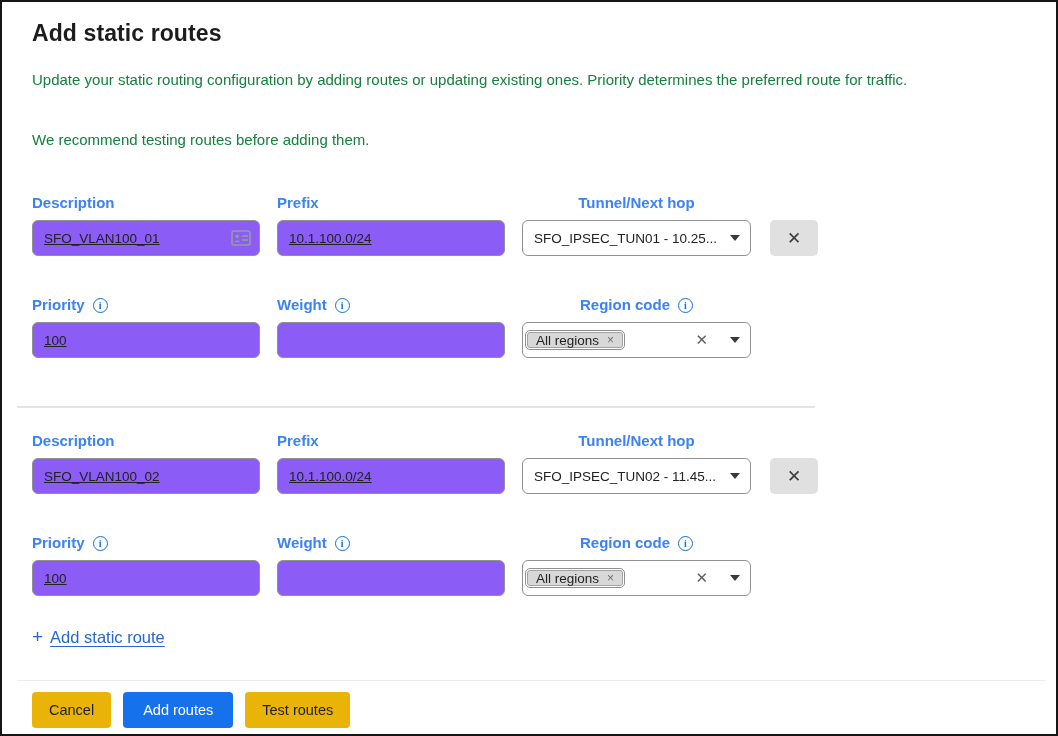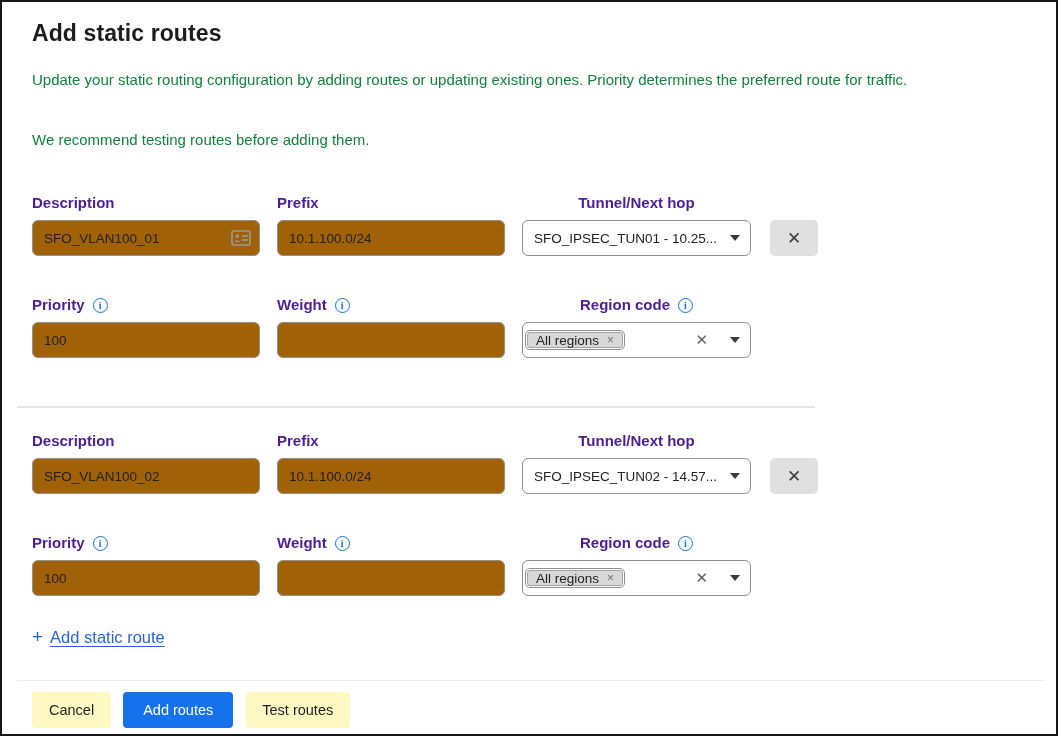--- a/index.html
+++ b/index.html
@@ -32,21 +32,21 @@
   .label-row { display: flex; margin-top: 40px; }
   .label-row.first { margin-top: 44px; }
   .label-row.after-divider { margin-top: 24px; }
   .input-row { display: flex; margin-top: 8px; align-items: center; }
   .col { width: 228px; margin-right: 17px; display: flex; align-items: center; }
   .col:nth-child(3) { width: 229px; justify-content: center; }
 
   .field-label {
     font-size: 15px;
     font-weight: 600;
-    color: #4c1d95;
+    color: #3b82f6;
     line-height: 18px;
   }
   .info-icon {
     display: inline-flex;
     align-items: center;
     justify-content: center;
     width: 15px; height: 15px;
     border: 1.4px solid #1172d2;
     border-radius: 50%;
     color: #1172d2;
@@ -59,22 +59,23 @@
 
   .text-input {
     width: 100%;
     height: 36px;
     border: 1px solid #919191;
     border-radius: 6px;
     padding: 0 34px 0 11px;
     font-size: 13.5px;
     color: #222;
     font-family: "Liberation Sans", sans-serif;
-    background: #a16207;
+    background: #8b5cf6;
     outline: none;
+    text-decoration: underline;
   }
   .text-input.no-icon { padding-right: 11px; }
   .input-wrap { position: relative; width: 100%; }
   .card-icon {
     position: absolute;
     right: 9px; top: 50%;
     transform: translateY(-50%);
     width: 20px; height: 16px;
     color: #9a9a9a;
   }
@@ -188,21 +189,21 @@
   }
   .btn {
     height: 36px;
     border: none;
     border-radius: 4px;
     font-size: 14.5px;
     font-family: "Liberation Sans", sans-serif;
     padding: 0 17px;
     cursor: pointer;
   }
-  .btn.gray { background: #fef9c3; color: #1e1e1e; }
+  .btn.gray { background: #eab308; color: #1e1e1e; }
   .btn.primary { background: #1672ec; color: #ffffff; padding: 0 20px; }
   .btn + .btn { margin-left: 12px; }
 </style>
 </head>
 <body>
 
 <div class="dialog">
 
   <h1 class="title">Add static routes</h1>
 
@@ -297,21 +298,21 @@
     </div>
     <div class="input-row">
       <div class="col">
         <input class="text-input no-icon" type="text" value="SFO_VLAN100_02" style="">
       </div>
       <div class="col">
         <input class="text-input no-icon" type="text" value="10.1.100.0/24" style="">
       </div>
       <div class="col">
         <div class="select-box">
-          <span class="select-text">SFO_IPSEC_TUN02 - 14.57...</span>
+          <span class="select-text">SFO_IPSEC_TUN02 - 11.45...</span>
           <span class="caret-down"></span>
         </div>
       </div>
       <button class="delete-btn">✕</button>
     </div>
 
     <div class="label-row">
       <div class="col">
         <span class="field-label">Priority</span>
         <span class="info-icon">i</span>

